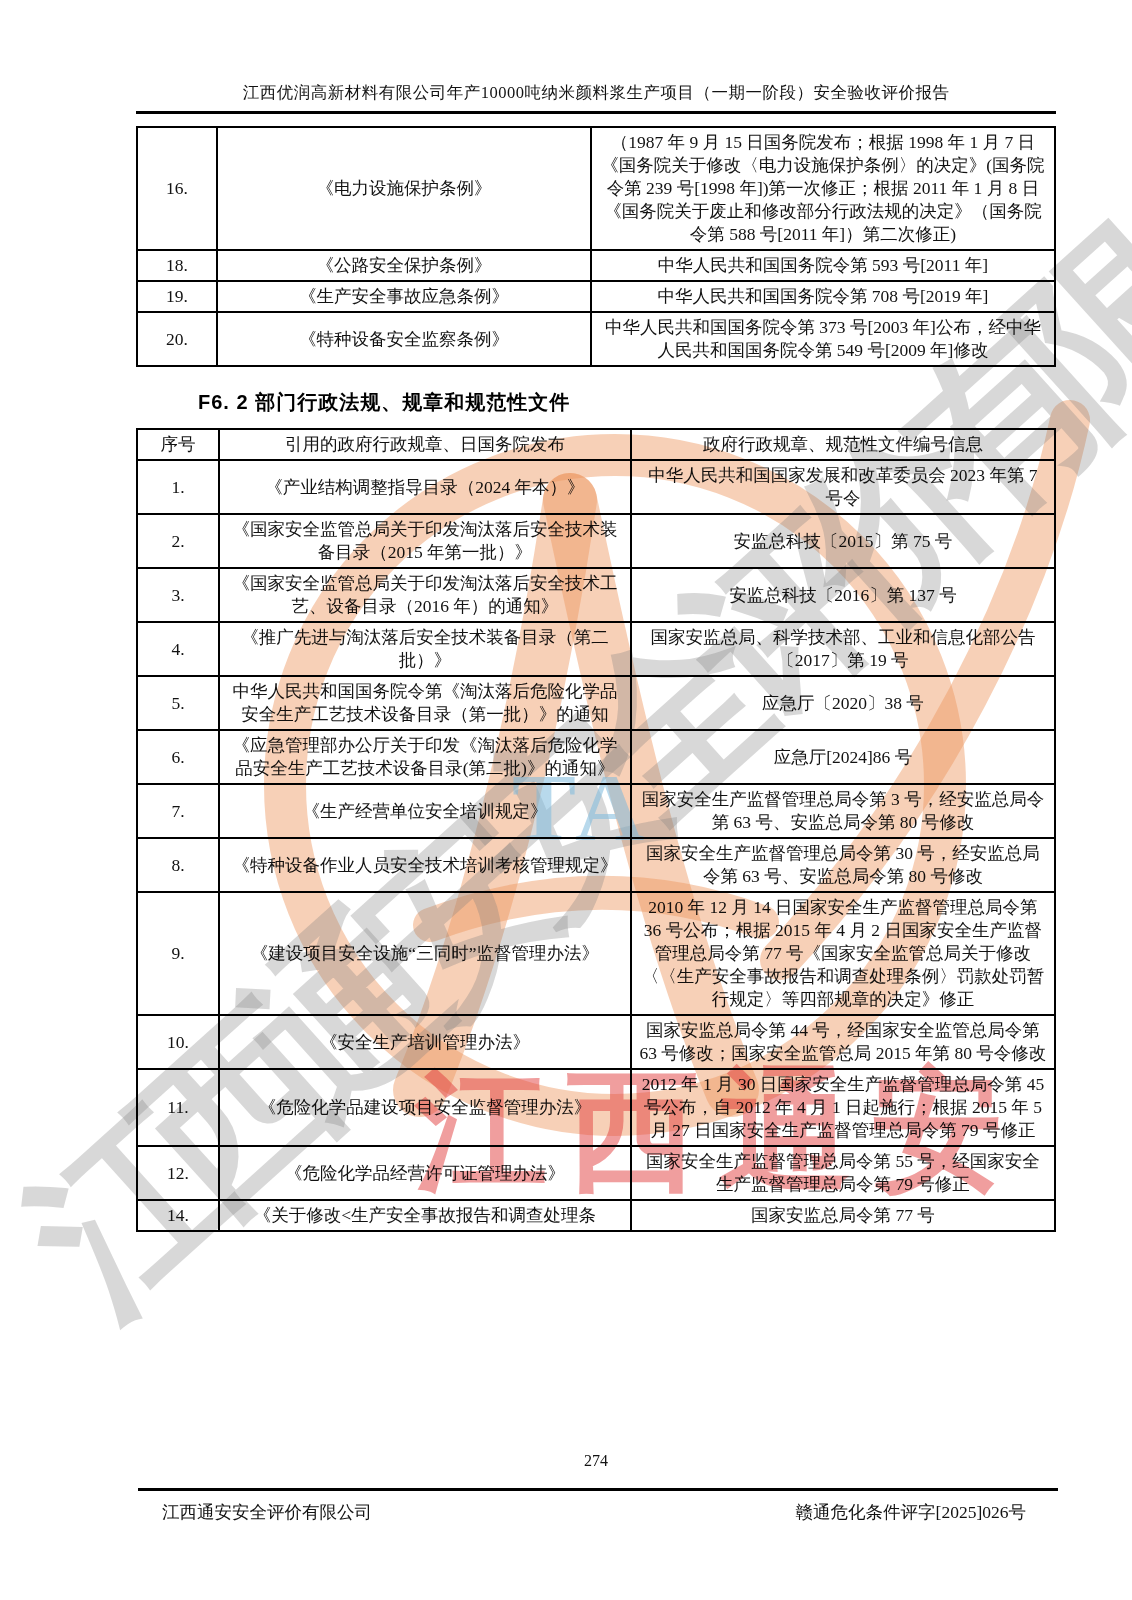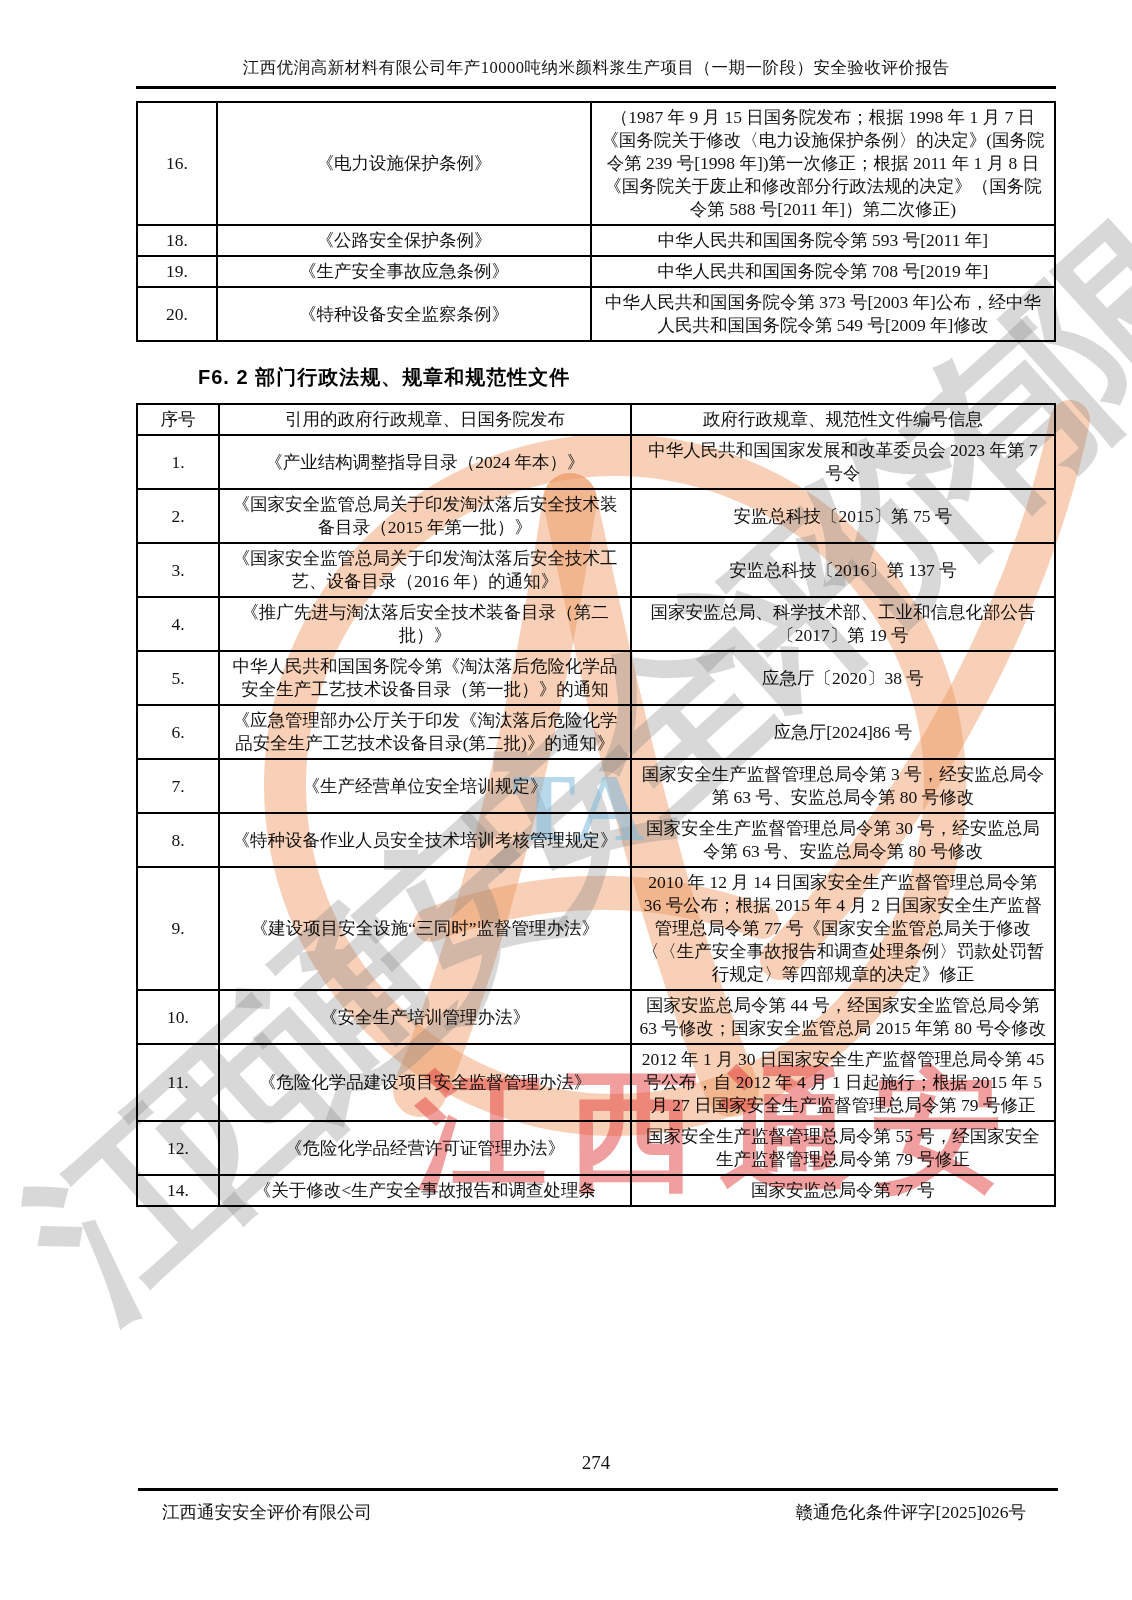--- a/index.html
+++ b/index.html
@@ -5,40 +5,40 @@
   html,body{margin:0;padding:0;background:#ffffff;}
   .page{
     position:relative;
     width:1132px;height:1600px;
     background:#ffffff;
     overflow:hidden;
     font-family:"Liberation Serif","DejaVu Serif",serif;
     color:#121212;
   }
   
-  .content{position:relative;z-index:2;margin-left:136px;width:920px;padding-top:58px;}
+  .content{position:relative;z-index:2;margin-left:136px;width:920px;padding-top:58px;margin-top:25px;}
   .doc-header{border-bottom:3px solid #000;padding-bottom:8px;}
   .doc-title{text-align:center;font-size:16.5px;line-height:20px;letter-spacing:0.5px;}
   table{border-collapse:collapse;table-layout:fixed;width:920px;margin-top:12px;}
   td,th{
     border:2px solid #000;
     font-size:17.5px;line-height:23px;
     padding:3px 6px;
     text-align:center;vertical-align:middle;
     font-weight:normal;overflow:hidden;
   }
   .t1 .col-no{width:78px;}  .t1 .col-name{width:365px;} .t1 .col-info{width:453px;}
   .t2 .col-no{width:80px;}  .t2 .col-name{width:402px;} .t2 .col-info{width:414px;}
   .section-heading{
     font-family:"Liberation Sans","DejaVu Sans",sans-serif;
     font-size:20px;font-weight:bold;color:#000;
     margin:22px 0 10px 62px;letter-spacing:1px;
   }
   
-  .footer-page-number{position:absolute;z-index:2;left:136px;width:920px;top:1452px;text-align:center;font-size:19px;}
+  .footer-page-number{position:absolute;z-index:2;left:136px;width:920px;top:1452px;text-align:center;font-size:16px;}
   .footer-rule{position:absolute;z-index:2;left:138px;width:920px;top:1488px;height:3px;background:#000;}
   .footer-left{position:absolute;z-index:2;left:162px;top:1500px;font-size:17.5px;}
   .footer-right{position:absolute;z-index:2;right:106px;top:1500px;font-size:17.5px;}
   
   .watermark-layer{
     position:absolute;z-index:3;left:0;top:0;width:1132px;height:1600px;
     pointer-events:none;mix-blend-mode:multiply;
   }
   .wm-diag{
     position:absolute;left:-20px;top:1180px;

